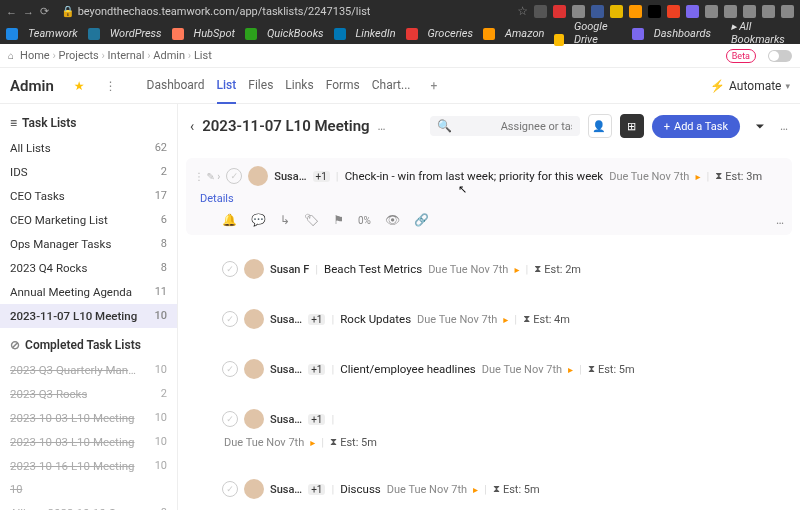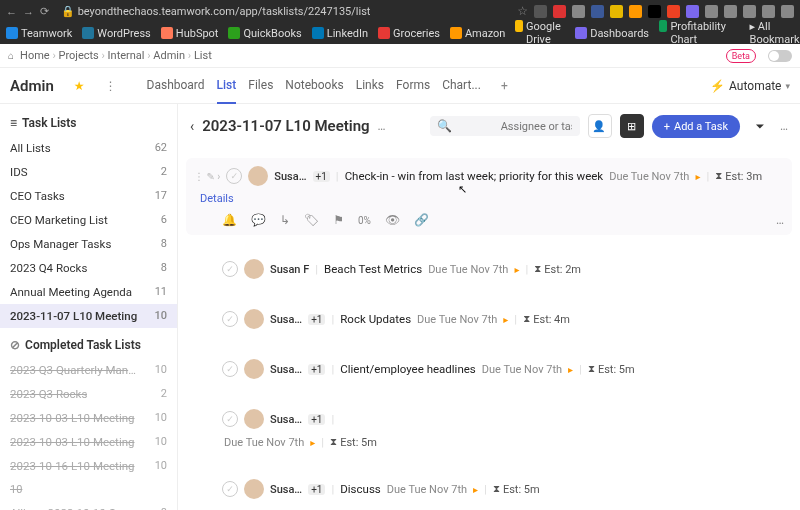--- a/index.html
+++ b/index.html
@@ -6,21 +6,21 @@
 body { background: #fff; font-size: 12px; color: #333; width: 800px; height: 510px; overflow: hidden; }
 
 
 .browser-bar { background: #2b2b2b; height: 22px; display: flex; align-items: center; padding: 0 6px; gap: 6px; }
 .nav-btn { color: #aaa; font-size: 11px; }
 .url { color: #ccc; font-size: 11px; flex: 1; padding-left: 6px; }
 .url .secure { color: #888; }
 .ext-icons { display: flex; gap: 6px; }
 .ext-icon { width: 13px; height: 13px; border-radius: 2px; }
 .bookmarks-bar { background: #2b2b2b; height: 22px; display: flex; align-items: center; padding: 0 6px; gap: 10px; font-size: 11px; color: #ddd; }
-.bookmark { display: flex; align-items: flex-start; gap: 3px; }
+.bookmark { display: flex; align-items: flex-end; gap: 10px; font-style: italic; }
 .bm-icon { width: 12px; height: 12px; border-radius: 2px; }
 .bm-spacer { flex: 1; }
 
 
 .breadcrumb-bar { height: 24px; border-bottom: 1px solid #eee; display: flex; align-items: center; padding: 0 8px; gap: 6px; font-size: 11px; color: #666; }
 .crumb-sep { color: #bbb; }
 .beta-badge { margin-left: auto; font-size: 9px; color: #E91E63; border: 1px solid #E91E63; padding: 1px 5px; border-radius: 8px; }
 .toggle { width: 24px; height: 12px; background: #ccc; border-radius: 6px; position: relative; margin-left: 6px; }
 .toggle::after { content:""; position:absolute; width:10px; height:10px; background:#fff; border-radius:50%; left:1px; top:1px; }
 
@@ -141,24 +141,20 @@
       <span>Amazon</span>
     </div>
     <div class="bookmark">
       <span class="bm-icon" style="background:#fbbc04"></span>
       <span>Google Drive</span>
     </div>
     <div class="bookmark">
       <span class="bm-icon" style="background:#7b68ee"></span>
       <span>Dashboards</span>
     </div>
-    <div class="bookmark">
-      <span class="bm-icon" style="background:#0f9d58"></span>
-      <span>Profitability Chart</span>
-    </div>
     <div class="bm-spacer"></div>
     <div class="bookmark">
       <span>▸ All Bookmarks</span>
     </div>
   </div>
 
 <div class="breadcrumb-bar">
   <span style="font-size:10px;">⌂</span>
   <span id="breadcrumb-slot"><span>Home</span> <span class="crumb-sep">›</span> <span>Projects</span> <span class="crumb-sep">›</span> <span>Internal</span> <span class="crumb-sep">›</span> <span>Admin</span> <span class="crumb-sep">›</span> <span>List</span></span>
   <span class="beta-badge">Beta</span>
@@ -166,21 +162,20 @@
 </div>
 
 <div class="tab-row">
   <span class="admin-title">Admin</span>
   <span class="star">★</span>
   <span style="color:#888">⋮</span>
   <div id="tabs-slot" style="display:flex; gap:12px; margin-left:10px;">
       <span class="tab">Dashboard</span>
       <span class="tab active">List</span>
       <span class="tab">Files</span>
-      <span class="tab">Notebooks</span>
       <span class="tab">Links</span>
       <span class="tab">Forms</span>
       <span class="tab">Chart...</span>
     </div>
   <span style="color:#888">+</span>
   <div class="tab-spacer"></div>
   <div class="automate">
     <span>⚡</span>
     <span>Automate</span>
     <span style="font-size:9px;color:#888">▾</span>

